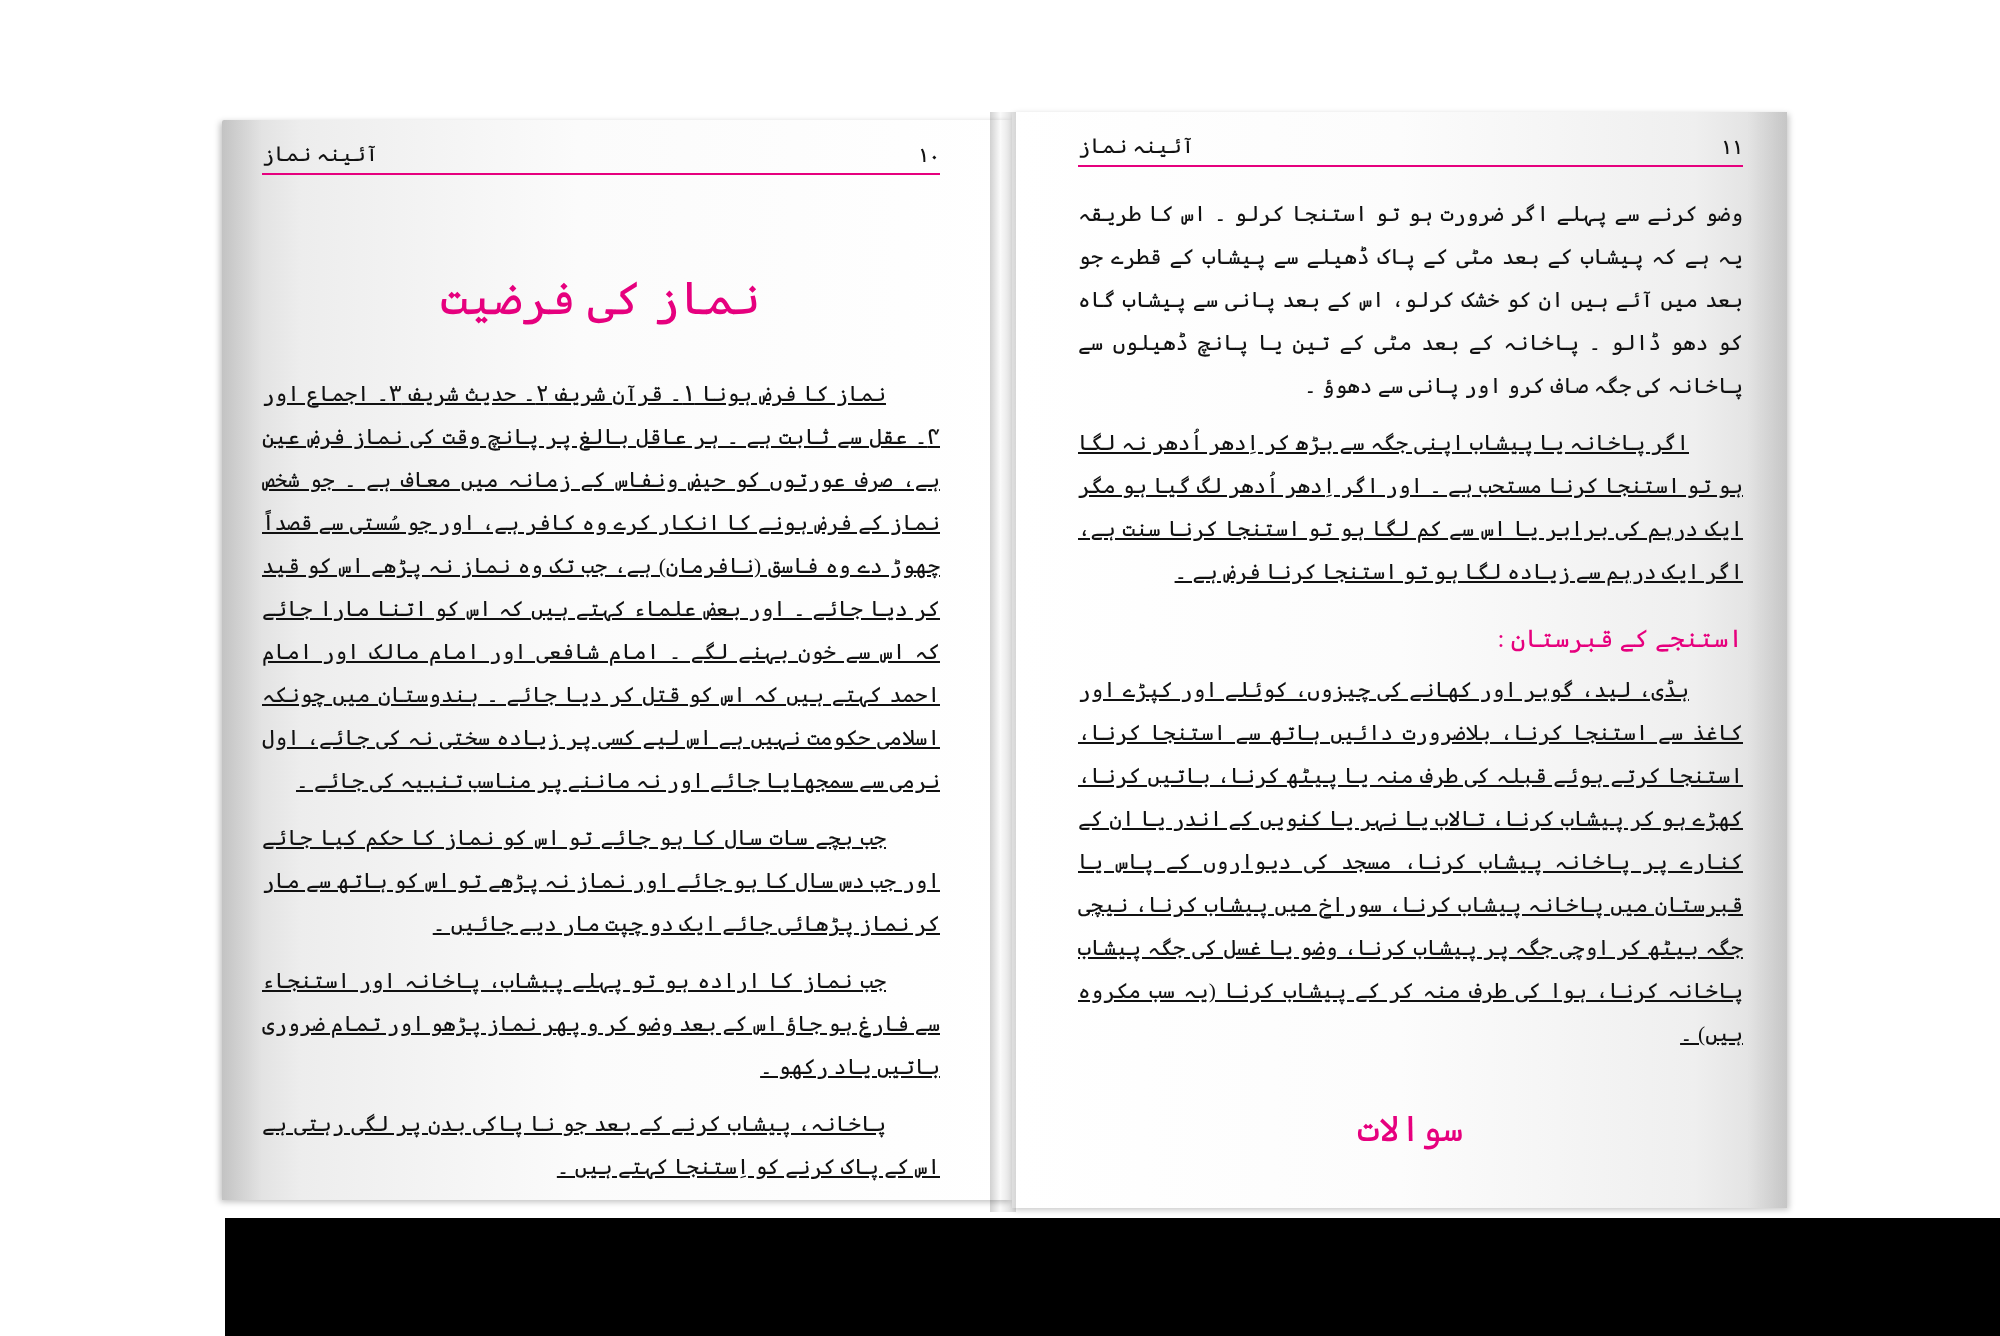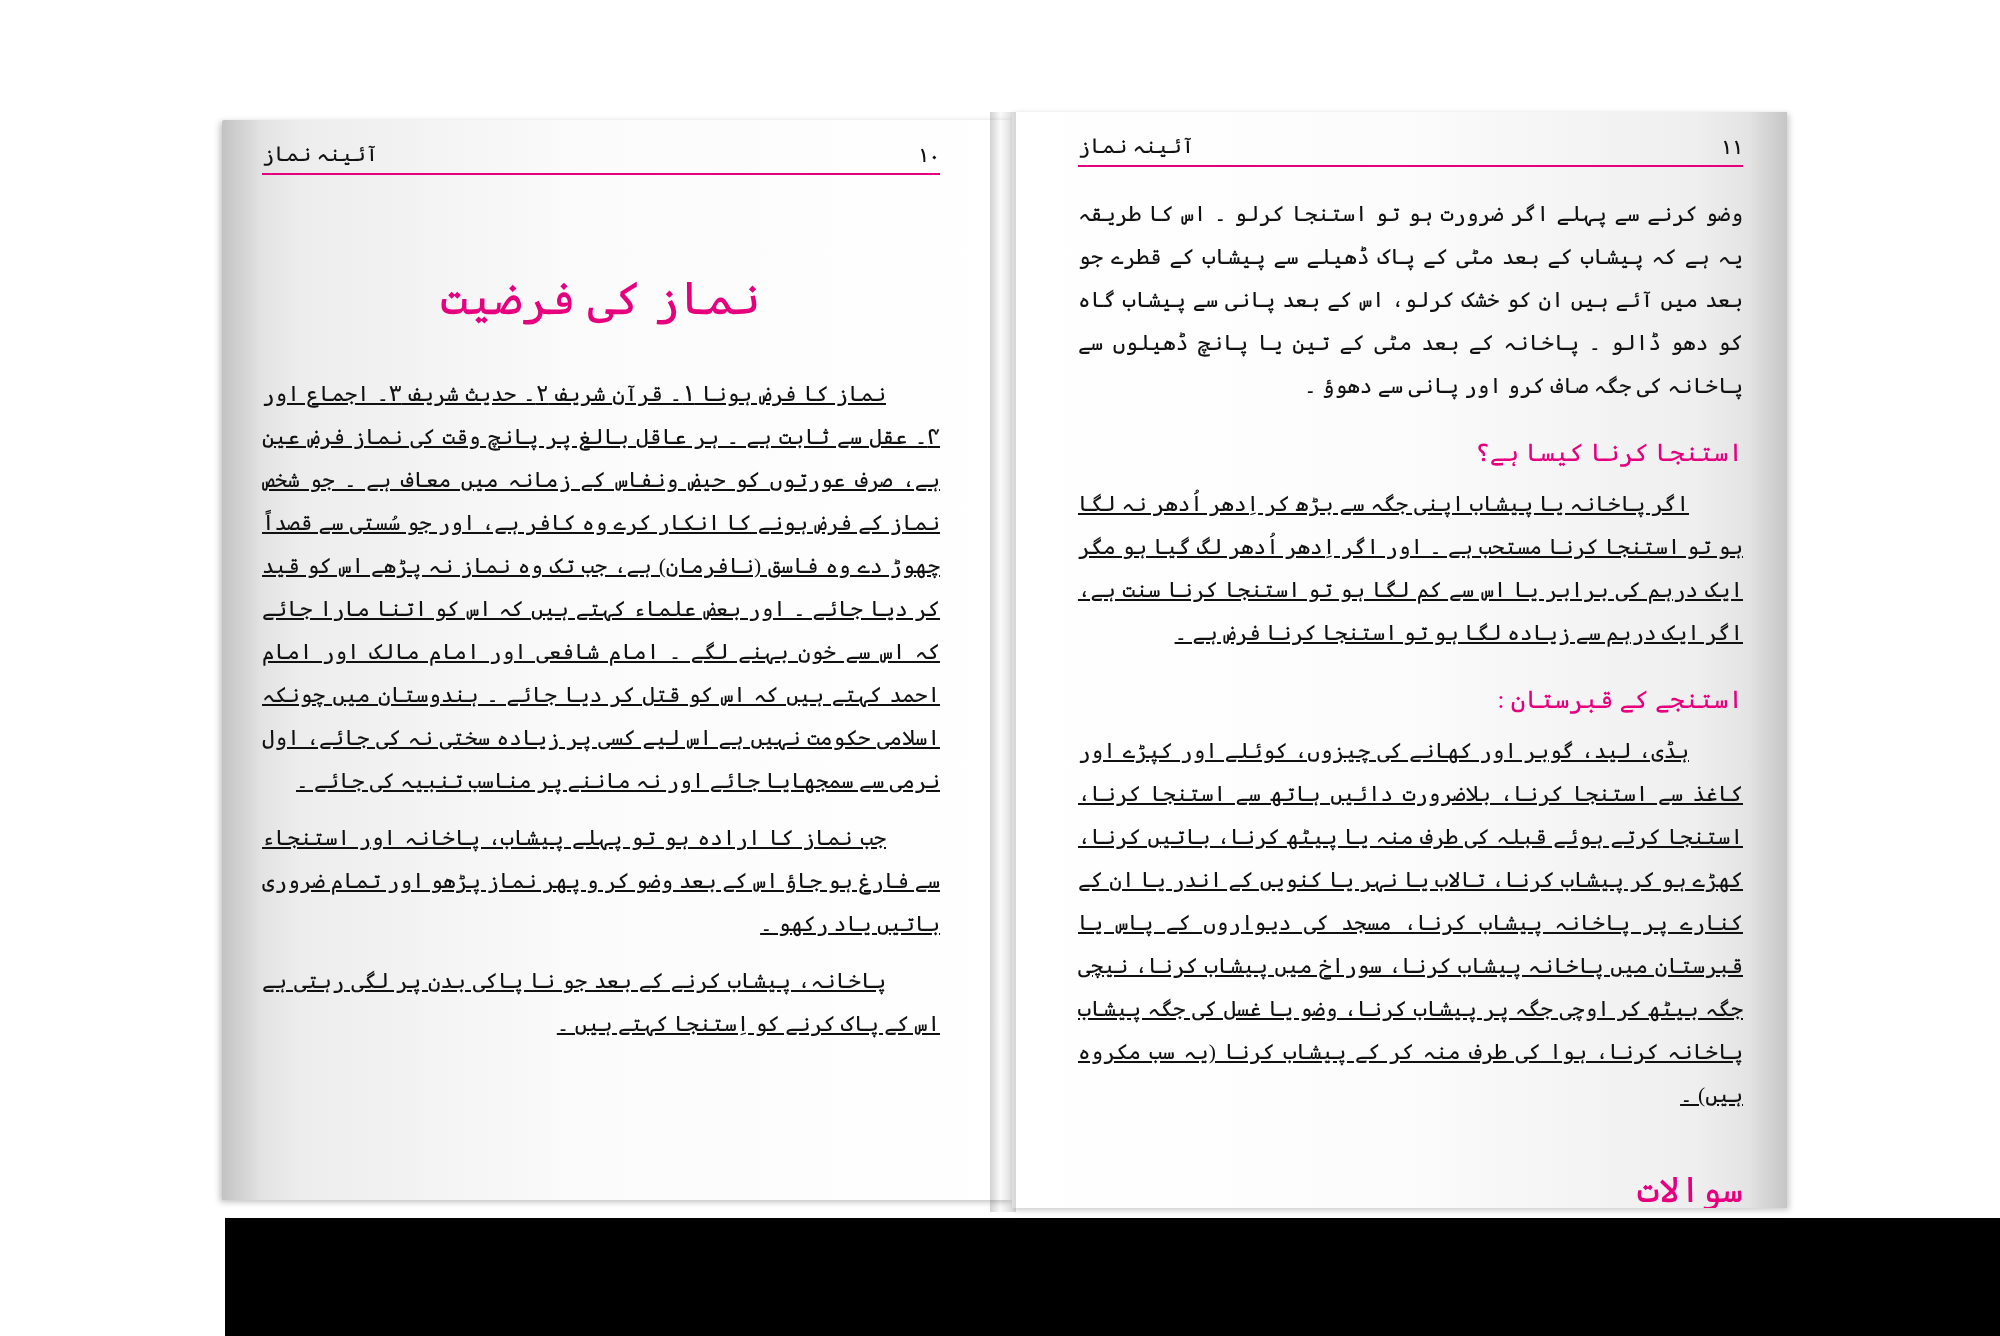--- a/index.html
+++ b/index.html
@@ -131,20 +131,21 @@
     font-size: 46px;
     text-align: center;
     font-weight: normal;
     margin: 96px 0 48px 0;
     letter-spacing: 0.5px;
   }
 
   h2.questions-title {
     color: #e6007e;
     font-size: 36px;
+    text-align: center;
     font-weight: normal;
     margin: 52px 0 28px 0;
   }
 
   
   .page-right::after,
   .page-left::after {
     content: "";
     position: absolute;
     top: 0; bottom: 0;
@@ -174,41 +175,41 @@
       <div class="page-head">
         <span class="folio">۱۰</span>
         <span class="book-title">آئینہ نماز</span>
       </div>
       <div class="rule"></div>
 
       <h1 class="main-title">نماز کی فرضیت</h1>
 
       <div class="body-text">
         <p class="indent">نماز کا فرض ہونا  ۱۔  قرآن شریف  ۲۔ حدیث شریف  ۳۔ اجماع اور  ۴۔ عقل سے ثابت ہے ۔ ہر عاقل بالغ پر پانچ وقت کی نماز فرض عین ہے، صرف عورتوں کو حیض ونفاس کے زمانہ میں معاف ہے ۔ جو شخص نماز کے فرض ہونے کا انکار کرے وہ کافر ہے، اور جو سُستی سے قصداً چھوڑ دے وہ فاسق (نافرمان) ہے، جب تک وہ نماز نہ پڑھے اس کو قید کر دیا جائے ۔ اور بعض علماء کہتے ہیں کہ اس کو اتنا مارا جائے کہ اس سے خون بہنے لگے ۔ امام شافعی اور امام مالک اور امام احمد کہتے ہیں کہ اس کو قتل کر دیا جائے ۔ ہندوستان میں چونکہ اسلامی حکومت نہیں ہے اس لیے کسی پر زیادہ سختی نہ کی جائے، اول نرمی سے سمجھایا جائے اور نہ ماننے پر مناسب تنبیہ کی جائے ۔</p>
+        <p class="indent">جب بچے سات سال کا ہو جائے تو اس کو نماز کا حکم کیا جائے اور جب دس سال کا ہو جائے اور نماز نہ پڑھے تو اس کو ہاتھ سے مار کر نماز پڑھائی جائے ایک دو چپت مار دیے جائیں ۔</p>
         <p class="indent">جب نماز کا ارادہ ہو تو پہلے پیشاب، پاخانہ اور استنجاء سے فارغ ہو جاؤ اس کے بعد وضو کر و پھر نماز پڑھو اور تمام ضروری باتیں یاد رکھو ۔</p>
       </div>
 
       <div class="body-text">
         <p class="indent">پاخانہ، پیشاب کرنے کے بعد جو نا پاکی بدن پر لگی رہتی ہے اس کے پاک کرنے کو اِستنجا کہتے ہیں ۔</p>
       </div>
 
     </div>
 
     <div class="page page-left">
       <div class="page-head">
         <span class="folio">۱۱</span>
         <span class="book-title">آئینہ نماز</span>
       </div>
       <div class="rule thin"></div>
 
       <div class="body-text">
         <p>وضو کرنے سے پہلے اگر ضرورت ہو تو استنجا کرلو ۔ اس کا طریقہ یہ ہے کہ پیشاب کے بعد مٹی کے پاک ڈھیلے سے پیشاب کے قطرے جو بعد میں آئے ہیں ان کو خشک کرلو، اس کے بعد پانی سے پیشاب گاہ کو دھو ڈالو ۔ پاخانہ کے بعد مٹی کے تین یا پانچ ڈھیلوں سے پاخانہ کی جگہ صاف کرو اور پانی سے دھوؤ ۔</p>
       </div>
 
-      <h2 class="section">استنجا کرنا کیسا ہے؟</h2>
       <div class="body-text">
         <p class="indent">اگر پاخانہ یا پیشاب اپنی جگہ سے بڑھ کر اِدھر اُدھر نہ لگا ہو تو استنجا کرنا مستحب ہے ۔ اور اگر اِدھر اُدھر لگ گیا ہو مگر ایک درہم کی برابر یا اس سے کم لگا ہو تو استنجا کرنا سنت ہے، اگر ایک درہم سے زیادہ لگا ہو تو استنجا کرنا فرض ہے ۔</p>
       </div>
 
       <h2 class="section">استنجے کے قبرستان :</h2>
       <div class="body-text">
         <p class="indent">ہڈی، لید، گوبر اور کھانے کی چیزوں، کوئلے اور کپڑے اور کاغذ سے استنجا کرنا، بلاضرورت دائیں ہاتھ سے استنجا کرنا، استنجا کرتے ہوئے قبلہ کی طرف منہ یا پیٹھ کرنا، باتیں کرنا، کھڑے ہو کر پیشاب کرنا، تالاب یا نہر یا کنویں کے اندر یا ان کے کنارے پر پاخانہ پیشاب کرنا، مسجد کی دیواروں کے پاس یا قبرستان میں پاخانہ پیشاب کرنا، سوراخ میں پیشاب کرنا، نیچی جگہ بیٹھ کر اوچی جگہ پر پیشاب کرنا، وضو یا غسل کی جگہ پیشاب پاخانہ کرنا، ہوا کی طرف منہ کر کے پیشاب کرنا (یہ سب مکروہ ہیں) ۔</p>
       </div>
 
       <h2 class="questions-title">سوالات</h2>

